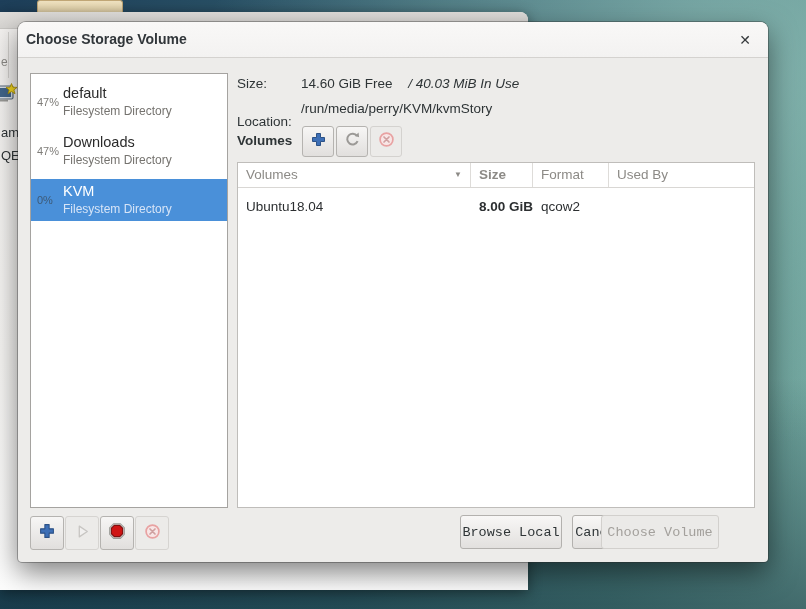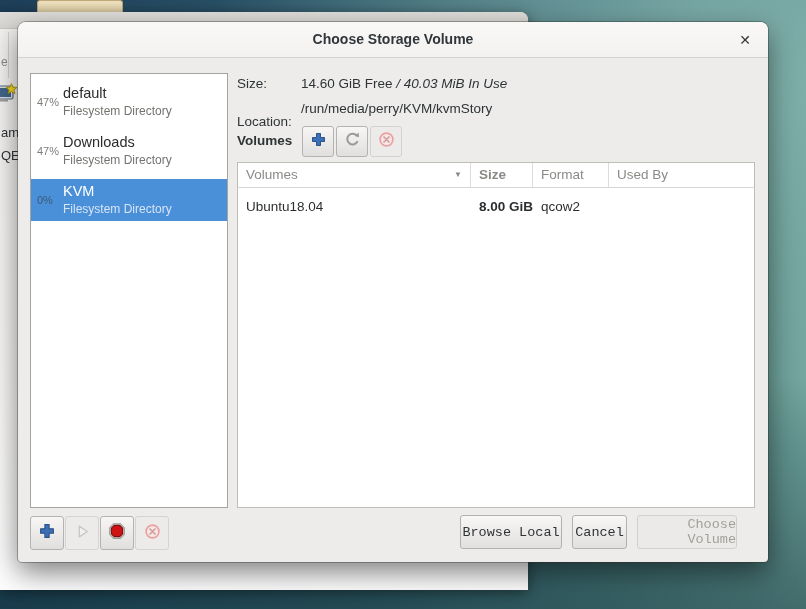--- a/index.html
+++ b/index.html
@@ -47,21 +47,21 @@
     border-radius:8px 8px 4px 4px;
     box-shadow:0 0 0 1px rgba(40,40,40,0.35), 0 10px 28px rgba(0,0,0,0.5);
   }
   .dialog-titlebar{
     position:relative;height:35px;
     background:linear-gradient(#f9f8f7,#f3f2f1);
     border-bottom:1px solid #d4d2cf;
     border-radius:8px 8px 0 0;
   }
   .dialog-title{
-    text-align:center;line-height:35px;font-size:14px;font-weight:bold;color:#31363a;
+    text-align:left;line-height:35px;font-size:14px;font-weight:bold;color:#31363a;margin-left:8px;
   }
   .close-btn{
     position:absolute;right:8px;top:0;width:30px;height:35px;
     display:flex;align-items:center;justify-content:center;
     font-size:14px;font-weight:bold;color:#34383b;cursor:pointer;
   }
   
   .pool-list{
     position:absolute;left:12px;top:51px;width:198px;height:435px;
     background:#ffffff;border:1px solid #a5a3a0;box-sizing:border-box;overflow:hidden;
@@ -70,21 +70,21 @@
   .pool-row.selected{background:#4a90d9;}
   .pool-percent{position:absolute;left:6px;top:15px;font-size:11px;color:#7f7d79;}
   .pool-row.selected .pool-percent{color:#3d5a77;}
   .pool-name{position:absolute;left:32px;top:4px;font-size:14.5px;color:#2b2b2b;}
   .pool-row.selected .pool-name{color:#ffffff;}
   .pool-type{position:absolute;left:32px;top:23px;font-size:12px;color:#75736f;}
   .pool-row.selected .pool-type{color:#d6e4f7;}
   
   .detail-label{position:absolute;left:219px;font-size:13.5px;color:#2e3436;}
   .detail-value{position:absolute;left:283px;font-size:13.5px;color:#2e3436;white-space:nowrap;}
-  .italic{font-style:italic;}
+  .italic{font-style:italic;margin-left:12px;}
   .volumes-label{position:absolute;left:219px;top:111px;font-size:13.5px;font-weight:bold;color:#2e3436;}
   
   .tool-btn{
     position:absolute;top:104px;width:32px;height:31px;
     background:linear-gradient(#f7f6f5,#e1dfdd);
     border:1px solid #b5b3b0;border-radius:3px;
     display:flex;align-items:center;justify-content:center;cursor:pointer;box-sizing:border-box;
   }
   .tool-btn.disabled{background:#eceBe9;border-color:#d4d2cf;cursor:default;}
   
@@ -258,15 +258,15 @@
     <span>
       <svg width="17" height="17" viewBox="0 0 17 17">
         <circle cx="8.5" cy="8.5" r="6.4" fill="#f8e6e6" stroke="#e8a2a2" stroke-width="1.7"></circle>
         <path d="M6 6l5 5M11 6l-5 5" stroke="#cfa0a0" stroke-width="1.7" stroke-linecap="round"></path>
       </svg>
     </span>
   </div>
 
   <div class="footer-btn" style="left:442px;width:102px;">Browse Local</div>
   <div class="footer-btn" style="left:554px;width:55px;">Cancel</div>
-  <div class="footer-btn disabled" style="left:619px;width:100px;text-align:right;">Choose Volume</div>
+  <div class="footer-btn disabled" style="left:583px;width:118px;text-align:right;">Choose Volume</div>
 
 </div>
 
 </body></html>

